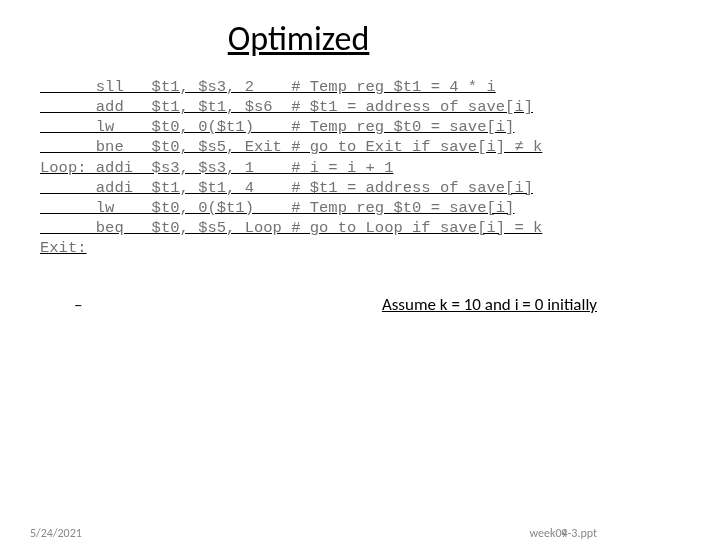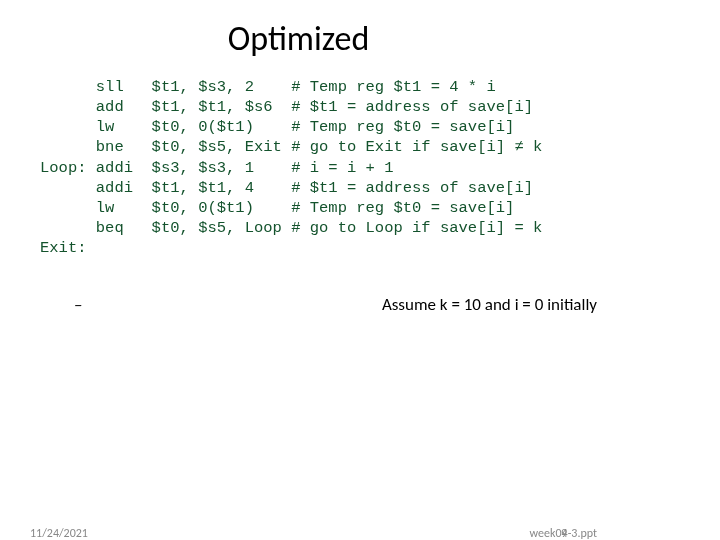--- a/index.html
+++ b/index.html
@@ -10,34 +10,35 @@
     background: #fff;
     font-family: Calibri, Arial, sans-serif;
     color: #000;
     overflow: hidden;
   }
   .slide {
     width: 597px;
     height: 540px;
     position: relative;
     box-sizing: border-box;
+    text-decoration: underline;
   }
   .title {
     text-align: center;
     font-size: 34px;
     font-weight: 400;
     padding-top: 18px;
     padding-bottom: 8px;
   }
   .code-block {
     font-family: "Courier New", Courier, monospace;
     font-size: 15.5px;
     line-height: 1.3;
     white-space: pre;
-    color: #14532d;
+    color: #737373;
     padding: 10px 0 0 40px;
   }
   .bullets {
     padding: 30px 0 0 42px;
     font-size: 23px;
   }
   .bullets .l1 {
     position: relative;
     padding-left: 24px;
   }
@@ -97,18 +98,18 @@
       lw    $t0, 0($t1)    # Temp reg $t0 = save[i]
       beq   $t0, $s5, Loop # go to Loop if save[i] = k
 Exit:</div>
 
   <div class="bullets">
     <div class="l2">Assume k = 10 and i = 0 initially</div>
   </div>
 
 
   <div class="footer">
-    <span class="date">11/24/2021</span>
+    <span class="date">5/24/2021</span>
     <span class="file">week04-3.ppt</span>
     <span class="page">9</span>
   </div>
 
 </div>
 
 </body></html>

